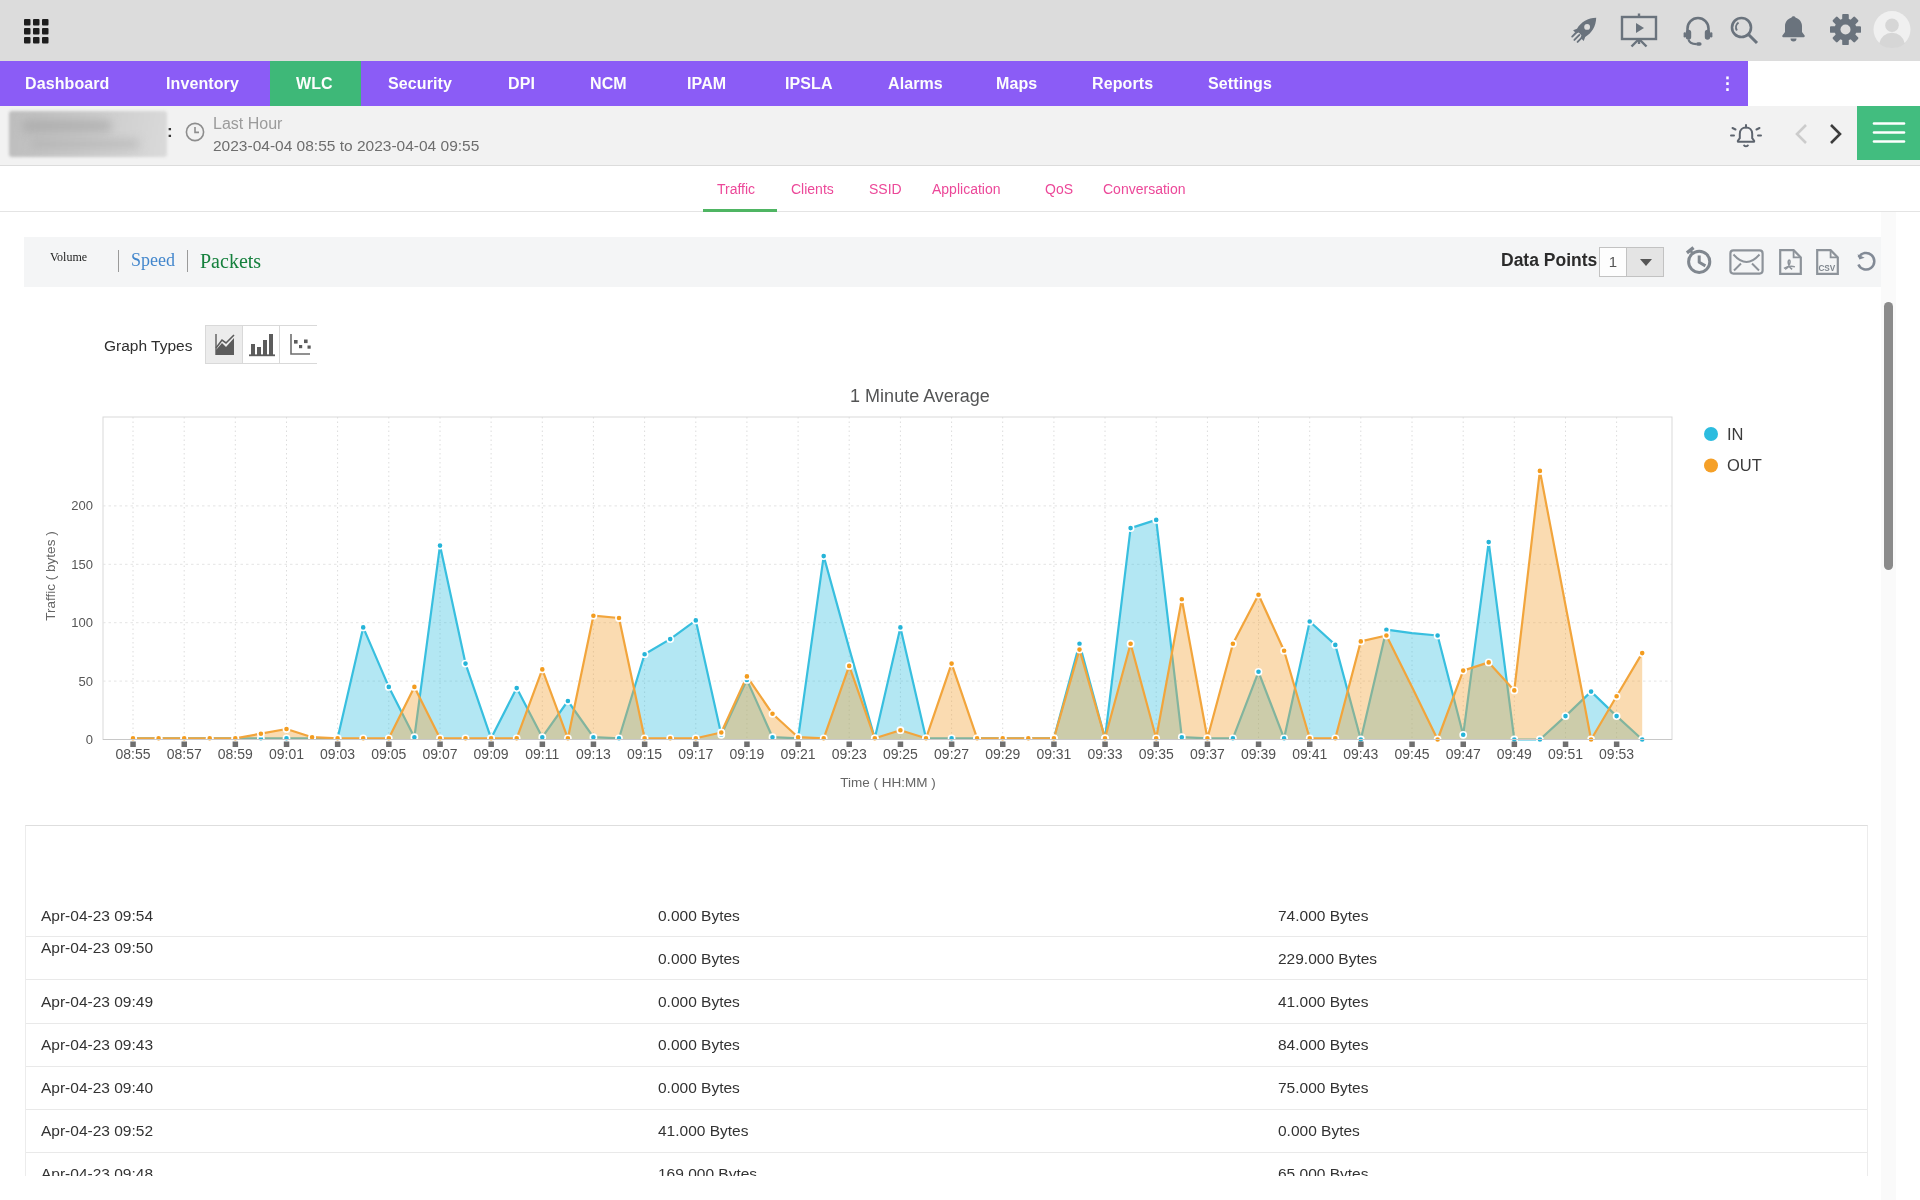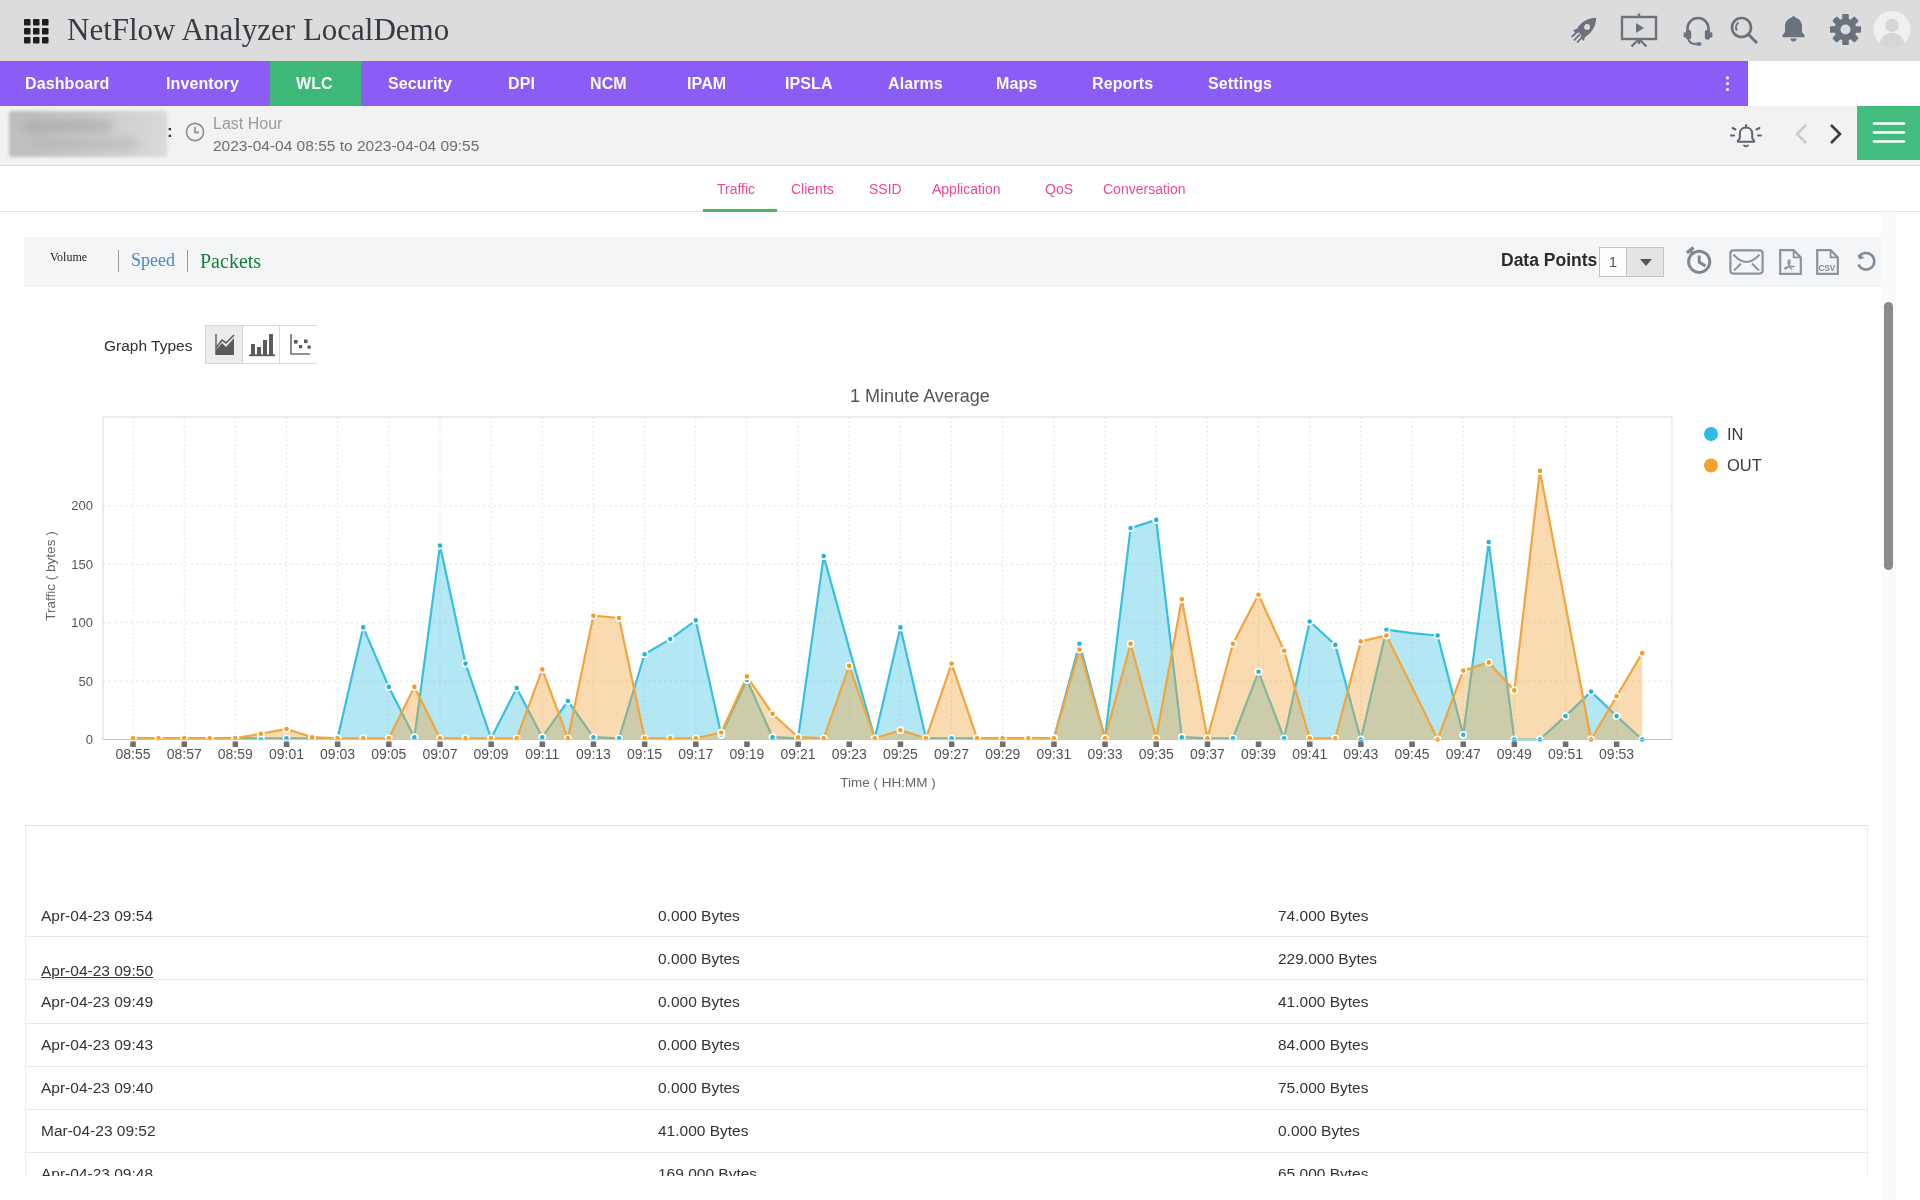--- a/index.html
+++ b/index.html
@@ -89,21 +89,20 @@
           <rect x="9" y="0" width="6.5" height="6.5" rx="1"></rect>
           <rect x="18" y="0" width="6.5" height="6.5" rx="1"></rect>
           <rect x="0" y="9" width="6.5" height="6.5" rx="1"></rect>
           <rect x="9" y="9" width="6.5" height="6.5" rx="1"></rect>
           <rect x="18" y="9" width="6.5" height="6.5" rx="1"></rect>
           <rect x="0" y="18" width="6.5" height="6.5" rx="1"></rect>
           <rect x="9" y="18" width="6.5" height="6.5" rx="1"></rect>
           <rect x="18" y="18" width="6.5" height="6.5" rx="1"></rect>
         </g>
       </svg>
-    <div id="apptitle">NetFlow Analyzer LocalDemo</div>
     <svg class="hicon" style="left:1569px;top:15px;" width="30" height="30" viewBox="0 0 30 30">
         <g fill="#6a737d">
           <path d="M27.2 2.8C19 3 12 7 8 13.8l-3.9 1.5 3.2 3.2 2.5-.9 2.6 2.6-.9 2.5 3.2 3.2 1.5-3.9C23 18 27 11 27.2 2.8z"></path>
         </g>
         <circle cx="18.1" cy="11.9" r="2.9" fill="#dcdcdc"></circle>
         <g stroke="#6a737d" stroke-width="1.9" stroke-linecap="round">
           <line x1="3.2" y1="21.6" x2="6.8" y2="18"></line>
           <line x1="5.4" y1="24.9" x2="10.4" y2="19.9"></line>
           <line x1="8.6" y1="26.9" x2="12.1" y2="23.4"></line>
         </g>
@@ -506,33 +505,33 @@
       <circle cx="1711" cy="54" r="7" fill="#2cbcdf"></circle>
       <text x="1727" y="59.5" font-size="16.5" fill="#3c3c3c">IN</text>
       <circle cx="1711" cy="85.5" r="7" fill="#f5a028"></circle>
       <text x="1727" y="91" font-size="16.5" fill="#3c3c3c">OUT</text>
     </svg>
 
   <div id="tbl">
     <div class="td" style="left:15px;top:81px;">Apr-04-23 09:54</div>
       <div class="td" style="left:632px;top:81px;">0.000 Bytes</div>
       <div class="td" style="left:1252px;top:81px;">74.000 Bytes</div>
-      <div class="td" style="left:15px;top:136px;text-decoration:underline;">Apr-04-23 09:50</div>
+      <div class="td" style="left:15px;top:113px;">Apr-04-23 09:50</div>
       <div class="td" style="left:632px;top:124px;">0.000 Bytes</div>
       <div class="td" style="left:1252px;top:124px;">229.000 Bytes</div>
       <div class="td" style="left:15px;top:167px;">Apr-04-23 09:49</div>
       <div class="td" style="left:632px;top:167px;">0.000 Bytes</div>
       <div class="td" style="left:1252px;top:167px;">41.000 Bytes</div>
       <div class="td" style="left:15px;top:210px;">Apr-04-23 09:43</div>
       <div class="td" style="left:632px;top:210px;">0.000 Bytes</div>
       <div class="td" style="left:1252px;top:210px;">84.000 Bytes</div>
       <div class="td" style="left:15px;top:253px;">Apr-04-23 09:40</div>
       <div class="td" style="left:632px;top:253px;">0.000 Bytes</div>
       <div class="td" style="left:1252px;top:253px;">75.000 Bytes</div>
-      <div class="td" style="left:15px;top:296px;">Mar-04-23 09:52</div>
+      <div class="td" style="left:15px;top:296px;">Apr-04-23 09:52</div>
       <div class="td" style="left:632px;top:296px;">41.000 Bytes</div>
       <div class="td" style="left:1252px;top:296px;">0.000 Bytes</div>
       <div class="td" style="left:15px;top:338.5px;">Apr-04-23 09:48</div>
       <div class="td" style="left:632px;top:338.5px;">169.000 Bytes</div>
       <div class="td" style="left:1252px;top:338.5px;">65.000 Bytes</div>
       <div style="position:absolute;left:0;top:110px;width:1843px;height:1px;background:#e9e9e9;"></div>
       <div style="position:absolute;left:0;top:153.4px;width:1843px;height:1px;background:#e9e9e9;"></div>
       <div style="position:absolute;left:0;top:196.6px;width:1843px;height:1px;background:#e9e9e9;"></div>
       <div style="position:absolute;left:0;top:239.8px;width:1843px;height:1px;background:#e9e9e9;"></div>
       <div style="position:absolute;left:0;top:282.9px;width:1843px;height:1px;background:#e9e9e9;"></div>

